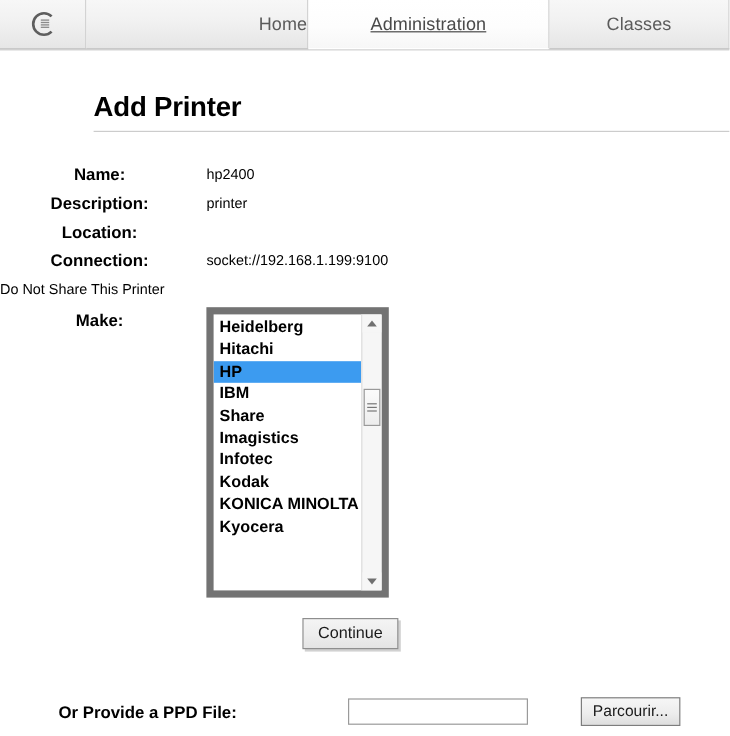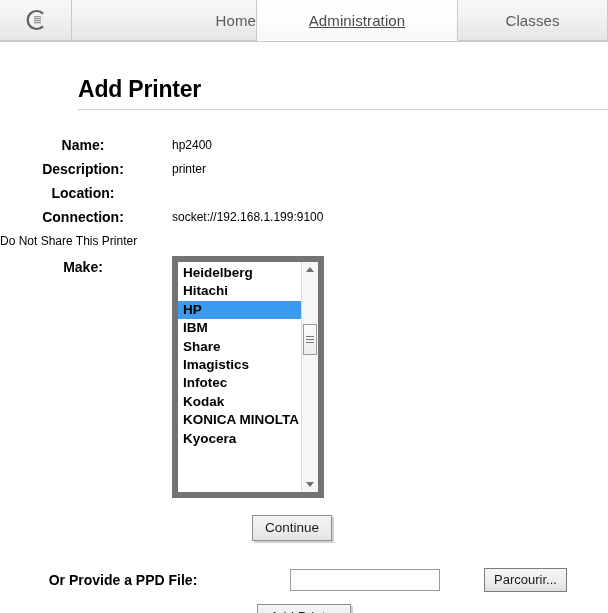--- a/index.html
+++ b/index.html
@@ -233,21 +233,21 @@
   }
   #continue-row .spacer {
     width: 252px;
     flex: 0 0 252px;
   }
 
   
   #ppd-row {
     display: flex;
     align-items: center;
-    margin-top: 27px;
+    margin-top: 40px;
     gap: 38px;
   }
   #ppd-row .field-label {
     width: 252px;
     flex: 0 0 252px;
     font-size: 14px;
   }
   #ppd-input {
     width: 150px;
     height: 22px;

